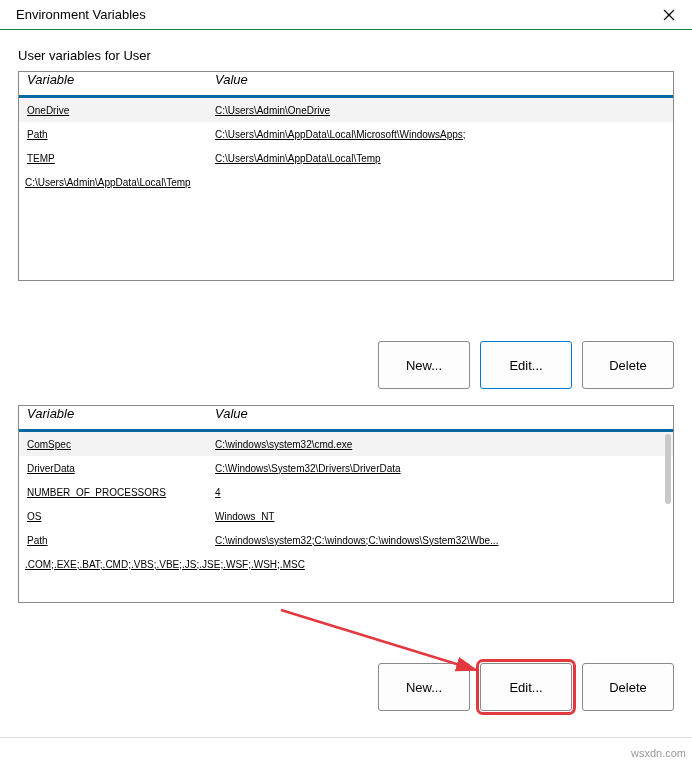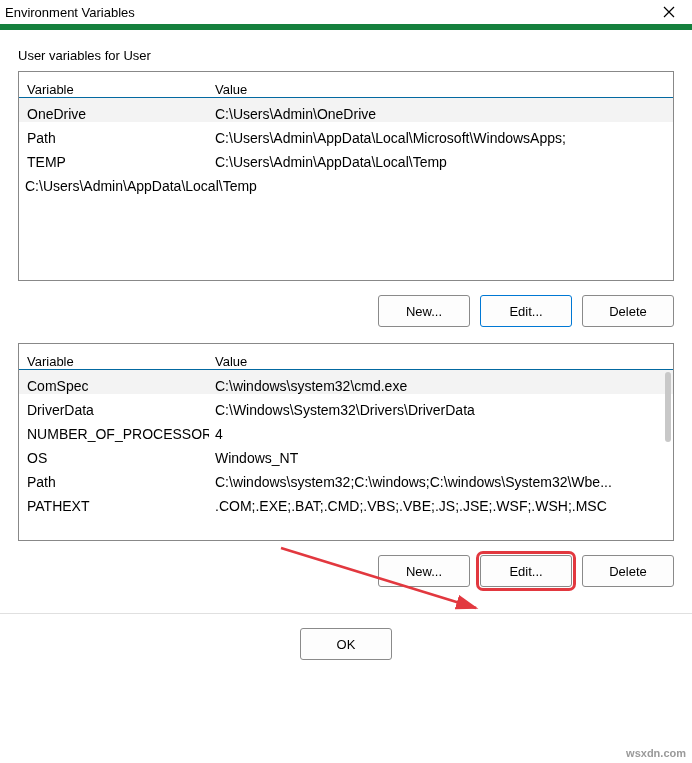--- a/index.html
+++ b/index.html
@@ -6,88 +6,90 @@
   body {
     margin: 0; padding: 0;
     font-family: "Segoe UI", Tahoma, sans-serif;
     font-size: 13px;
     background: #fff;
     color: #000;
     width: 692px;
   }
   .titlebar {
     display: flex; align-items: center;
-    padding: 2px 0 2px 5px;
+    padding: 2px 0 2px 16px;
     height: 30px;
-    border-bottom: 6px solid #15803d;
+    border-bottom: 1px solid #15803d;
   }
   .title-text { flex: 1; font-size: 13px; }
   .close-btn {
     width: 46px; height: 30px;
     display: flex; align-items: center; justify-content: center;
     font-size: 16px;
   }
   .content { padding: 12px 18px 6px 18px; }
   .group { margin-bottom: 16px; }
   .group-label {
     font-size: 13px; margin-bottom: 8px; padding-top: 6px;
   }
   .listbox {
     border: 1px solid #888;
     height: 210px; background: #fff;
     overflow: hidden; position: relative;
   }
   .listbox.sys { height: 198px; }
   .lb-header {
-    display: flex; height: 26px; align-items: flex-end;
-    border-bottom: 1px solid #0369a1;
+    display: flex; height: 26px; align-items: flex-start;
+    border-bottom: 3px solid #0369a1;
     font-size: 13px;
+    font-style: italic;
   }
   .col-var { width: 190px; padding-left: 8px; }
   .col-val { flex: 1; padding-left: 6px; }
   .lb-rows { }
   .row {
-    display: flex; height: 24px; align-items: flex-end;
-    font-size: 14px; white-space: nowrap; overflow: hidden;
+    display: flex; height: 24px; align-items: center;
+    font-size: 10px; white-space: nowrap; overflow: hidden; text-decoration: underline;
   }
   .row.sel { background: #f3f3f3; }
   .row .cvar { width: 190px; padding-left: 8px; overflow: hidden; text-overflow: clip; }
   .row .cval { flex: 1; padding-left: 6px; overflow: hidden; text-overflow: ellipsis; }
   .scroll-track {
     position: absolute; top: 28px; right: 2px; width: 6px; height: 70px;
     background: #c8c8c8; border-radius: 3px;
   }
   .btn-row {
     display: flex; justify-content: flex-end; gap: 10px;
     margin-top: 14px;
   }
   .btn {
-    min-width: 92px; height: 32px;
+    min-width: 92px; height: 48px;
     border: 1px solid #8a8a8a;
     background: #fdfdfd;
     font-size: 13px; font-family: inherit;
     border-radius: 3px;
     cursor: pointer;
     padding: 0 14px;
+    margin-top: 46px;
   }
   .btn.focus { border: 1.5px solid #0078d4; }
   .btn.highlight { outline: 3px solid #e2383f; outline-offset: 1px; }
   .dialog-footer {
     display: flex; justify-content: center; gap: 10px;
     padding: 14px 18px 14px 18px;
     border-top: 1px solid #e0e0e0;
     margin-top: 4px;
   }
   .arrow {
     position: absolute; pointer-events: none;
   }
   .sys-wrap { position: relative; }
   .watermark {
     position: fixed; right: 6px; bottom: 4px;
-    font-size: 11px; color: #9a9a9a; font-weight: bold;
+    font-size: 11px; color: #9a9a9a;
   }
 </style>
 </head>
 <body>
 
 <div class="titlebar">
   <div class="title-text">Environment Variables</div>
   <div class="close-btn">
     <svg width="12" height="12" viewBox="0 0 12 12">
         <path d="M1 1 L11 11 M11 1 L1 11" stroke="#000" stroke-width="1.2"></path>
@@ -150,21 +152,20 @@
           </div>
           <div class="row">
             <div class="cvar">OS</div>
             <div class="cval">Windows_NT</div>
           </div>
           <div class="row">
             <div class="cvar">Path</div>
             <div class="cval">C:\windows\system32;C:\windows;C:\windows\System32\Wbe...</div>
           </div>
           <div class="row">
-            <div class="cvar">PATHEXT</div>
             <div class="cval">.COM;.EXE;.BAT;.CMD;.VBS;.VBE;.JS;.JSE;.WSF;.WSH;.MSC</div>
           </div>
         </div>
       <div class="scroll-track"></div>
     </div>
     <div class="btn-row">
       <button class="btn">New...</button>
       <button class="btn highlight">Edit...</button>
       <button class="btn">Delete</button>
     </div>

